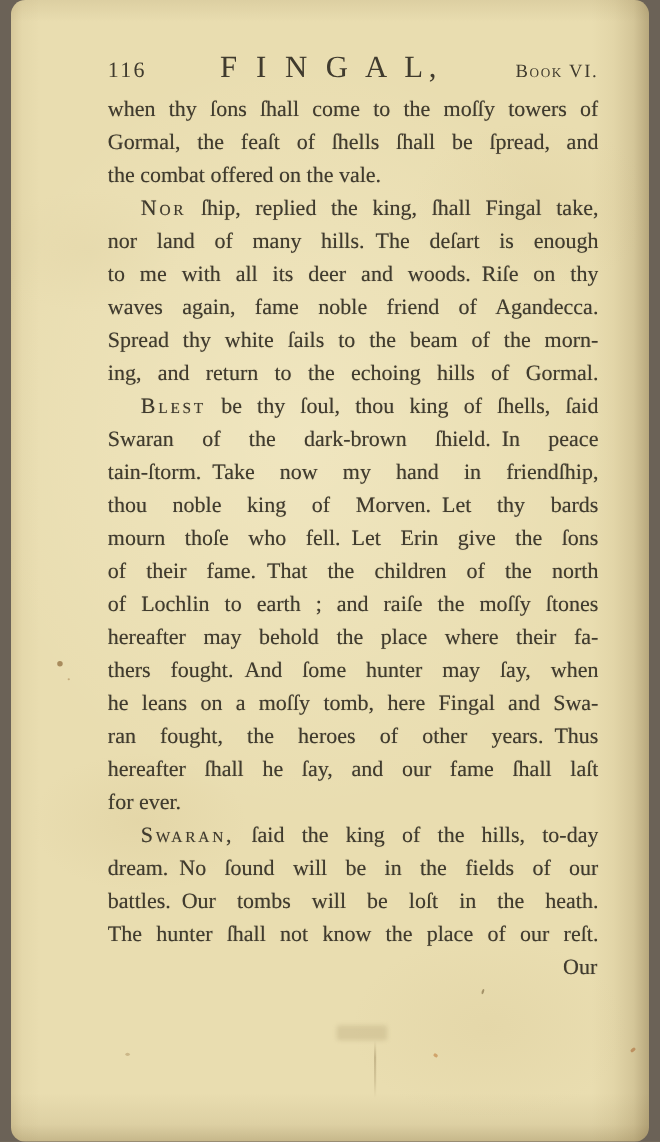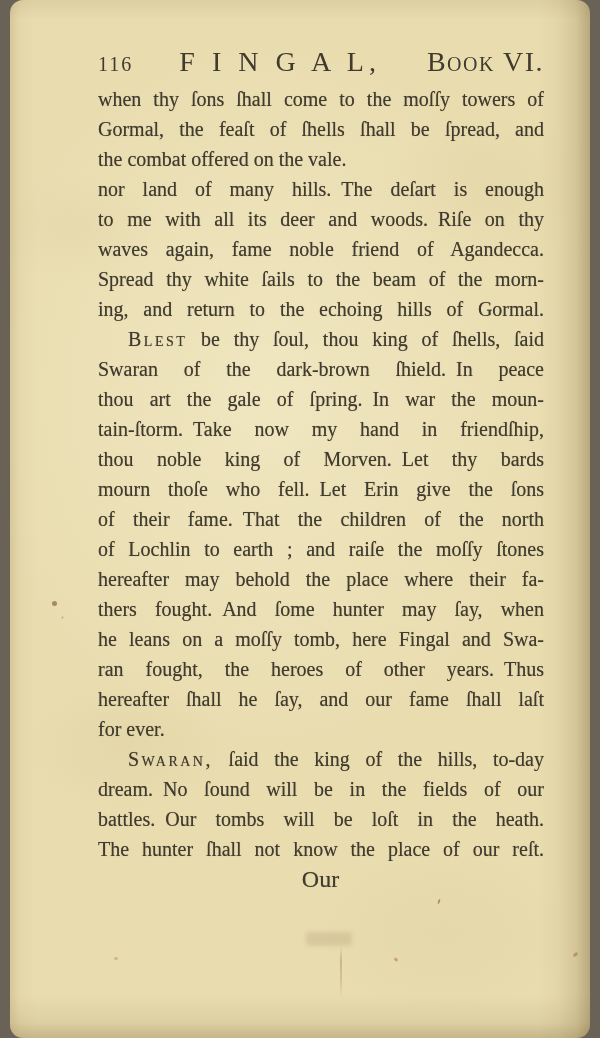--- a/index.html
+++ b/index.html
@@ -27,37 +27,37 @@
       radial-gradient(180px 120px at 75% 90%, rgba(196,174,120,0.12), rgba(0,0,0,0) 70%),
       radial-gradient(160px 110px at 82% 18%, rgba(196,174,120,0.10), rgba(0,0,0,0) 70%),
       radial-gradient(120px 80px at 12% 22%, rgba(200,180,128,0.10), rgba(0,0,0,0) 70%);
   }
   .running-head{
     position:absolute;top:46px;left:88px;right:46px;height:30px;
     display:flex;align-items:baseline;justify-content:space-between;
   }
   .page-number{font-size:20px;letter-spacing:2px;}
   .running-title{font-size:28px;letter-spacing:5px;}
-  .book-label{font-size:28px;font-variant:small-caps;letter-spacing:1.5px;}
+  .book-label{font-size:17px;font-variant:small-caps;letter-spacing:1.5px;}
 
   .text-body{
     position:absolute;top:84px;left:88px;right:46px;
     font-size:20px;line-height:30px;
     text-shadow:0 0 0.7px rgba(64,59,46,0.55);
   }
   .paragraph{margin:0;}
   .line{
     text-align:justify;text-align-last:justify;
     height:30px;overflow:hidden;white-space:nowrap;
   }
   .line.last{text-align-last:left;}
   .indent{display:inline-block;width:30px;}
   .lead{font-variant:small-caps;letter-spacing:2.5px;}
   .catchword{
-    text-align:center;height:30px;font-size:24px;line-height:30px;
+    text-align:right;height:30px;font-size:20px;line-height:30px;
     padding-right:1px;
     text-shadow:0 0 0.7px rgba(64,59,46,0.55);
   }
 
   .speck{position:absolute;border-radius:50%;pointer-events:none;}
   .speck-1{left:42px;top:601px;width:5px;height:5px;background:rgba(133,96,48,0.65);box-shadow:8px 14px 0 -1.5px rgba(150,110,60,0.45);}
   .speck-2{left:384px;top:958px;width:4px;height:3px;background:rgba(190,120,55,0.55);transform:rotate(35deg);border-radius:40%;}
   .speck-3{left:563px;top:953px;width:5px;height:3px;background:rgba(170,100,50,0.55);transform:rotate(-40deg);border-radius:40%;}
   .speck-4{left:428px;top:899px;width:2px;height:5px;background:rgba(110,88,50,0.55);transform:rotate(20deg);}
   .speck-5{left:104px;top:957px;width:4px;height:3px;background:rgba(160,130,80,0.4);}
@@ -83,30 +83,30 @@
   </div>
 
   <div class="text-body">
 
   <div class="paragraph">
         <div class="line">when thy ſons ſhall come to the moſſy towers of</div>
         <div class="line">Gormal, the feaſt of ſhells ſhall be ſpread, and</div>
         <div class="line last">the combat offered on the vale.</div>
       </div>
       <div class="paragraph">
+        <div class="line"><span class="indent"></span><span class="lead">Nor</span> ſhip, replied the king, ſhall Fingal take,</div>
         <div class="line">nor land of many hills. The deſart is enough</div>
         <div class="line">to me with all its deer and woods. Riſe on thy</div>
         <div class="line">waves again, fame noble friend of Agandecca.</div>
         <div class="line">Spread thy white ſails to the beam of the morn-</div>
         <div class="line">ing, and return to the echoing hills of Gormal.</div>
       </div>
       <div class="paragraph">
         <div class="line"><span class="indent"></span><span class="lead">Blest</span> be thy ſoul, thou king of ſhells, ſaid</div>
         <div class="line">Swaran of the dark-brown ſhield. In peace</div>
-        <div class="line">thou art the gale of ſpring. In war the moun-</div>
         <div class="line">tain-ſtorm. Take now my hand in friendſhip,</div>
         <div class="line">thou noble king of Morven. Let thy bards</div>
         <div class="line">mourn thoſe who fell. Let Erin give the ſons</div>
         <div class="line">of their fame. That the children of the north</div>
         <div class="line">of Lochlin to earth ; and raiſe the moſſy ſtones</div>
         <div class="line">hereafter may behold the place where their fa-</div>
         <div class="line">thers fought. And ſome hunter may ſay, when</div>
         <div class="line">he leans on a moſſy tomb, here Fingal and Swa-</div>
         <div class="line">ran fought, the heroes of other years. Thus</div>
         <div class="line">hereafter ſhall he ſay, and our fame ſhall laſt</div>

